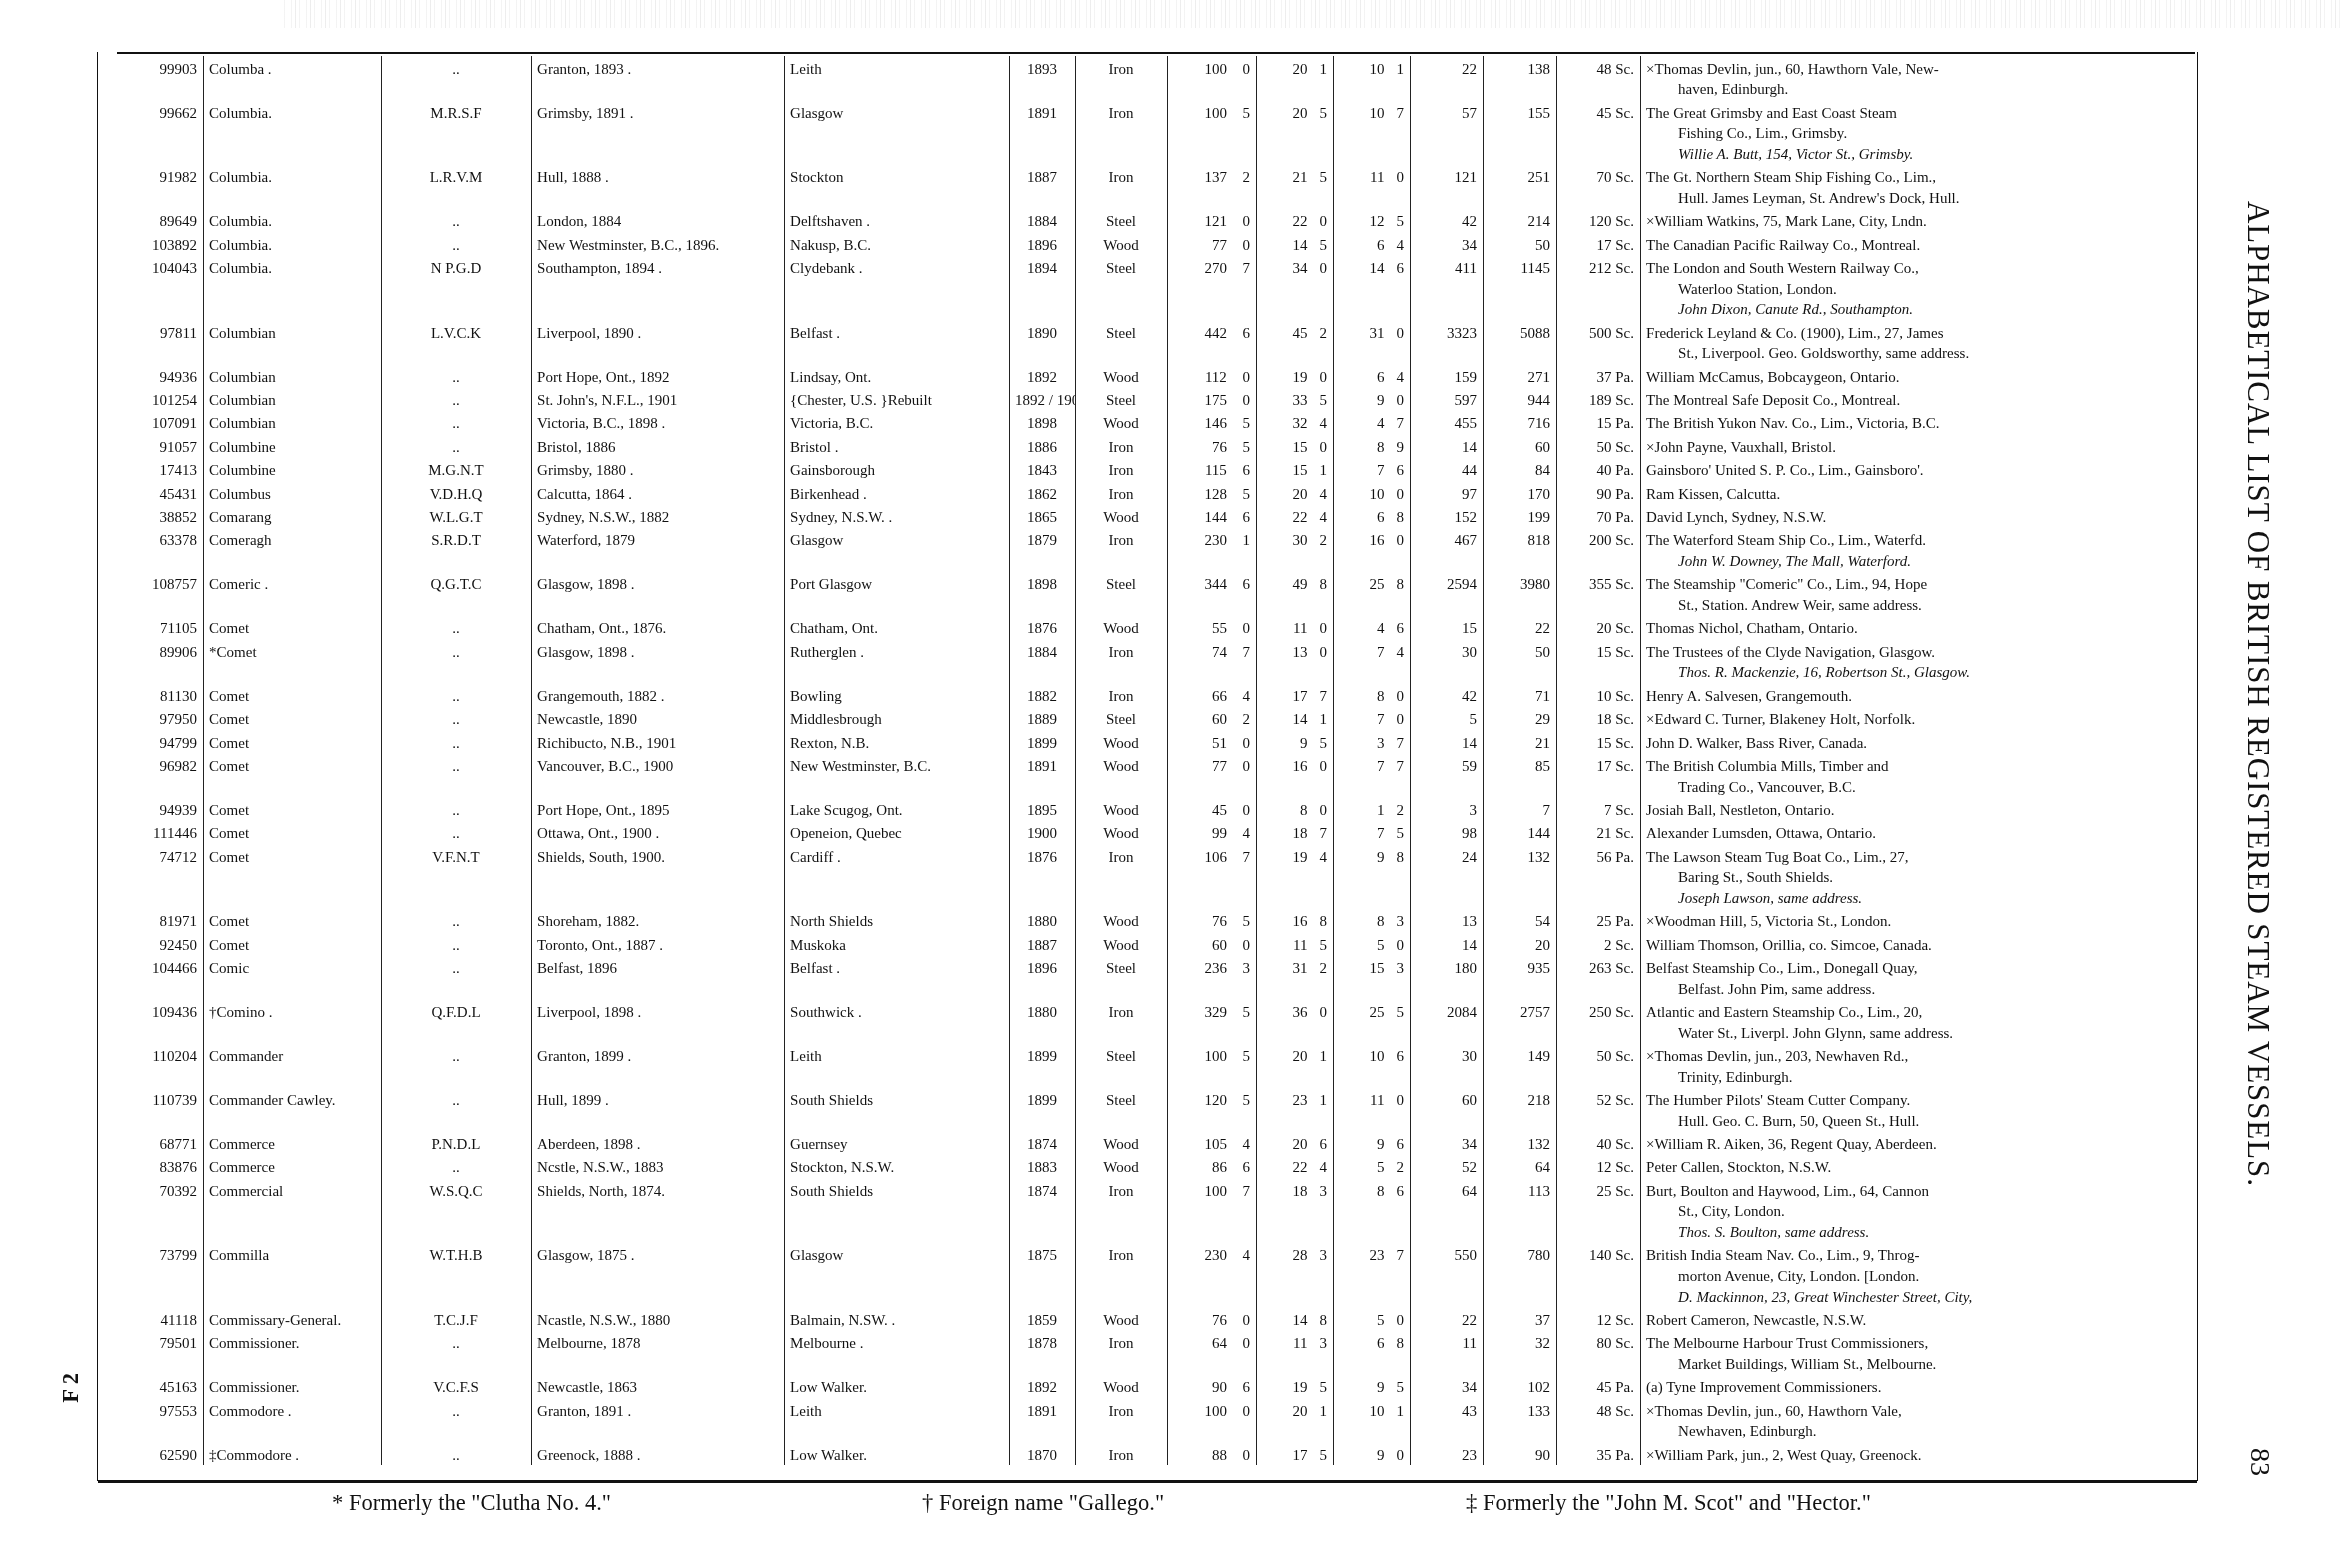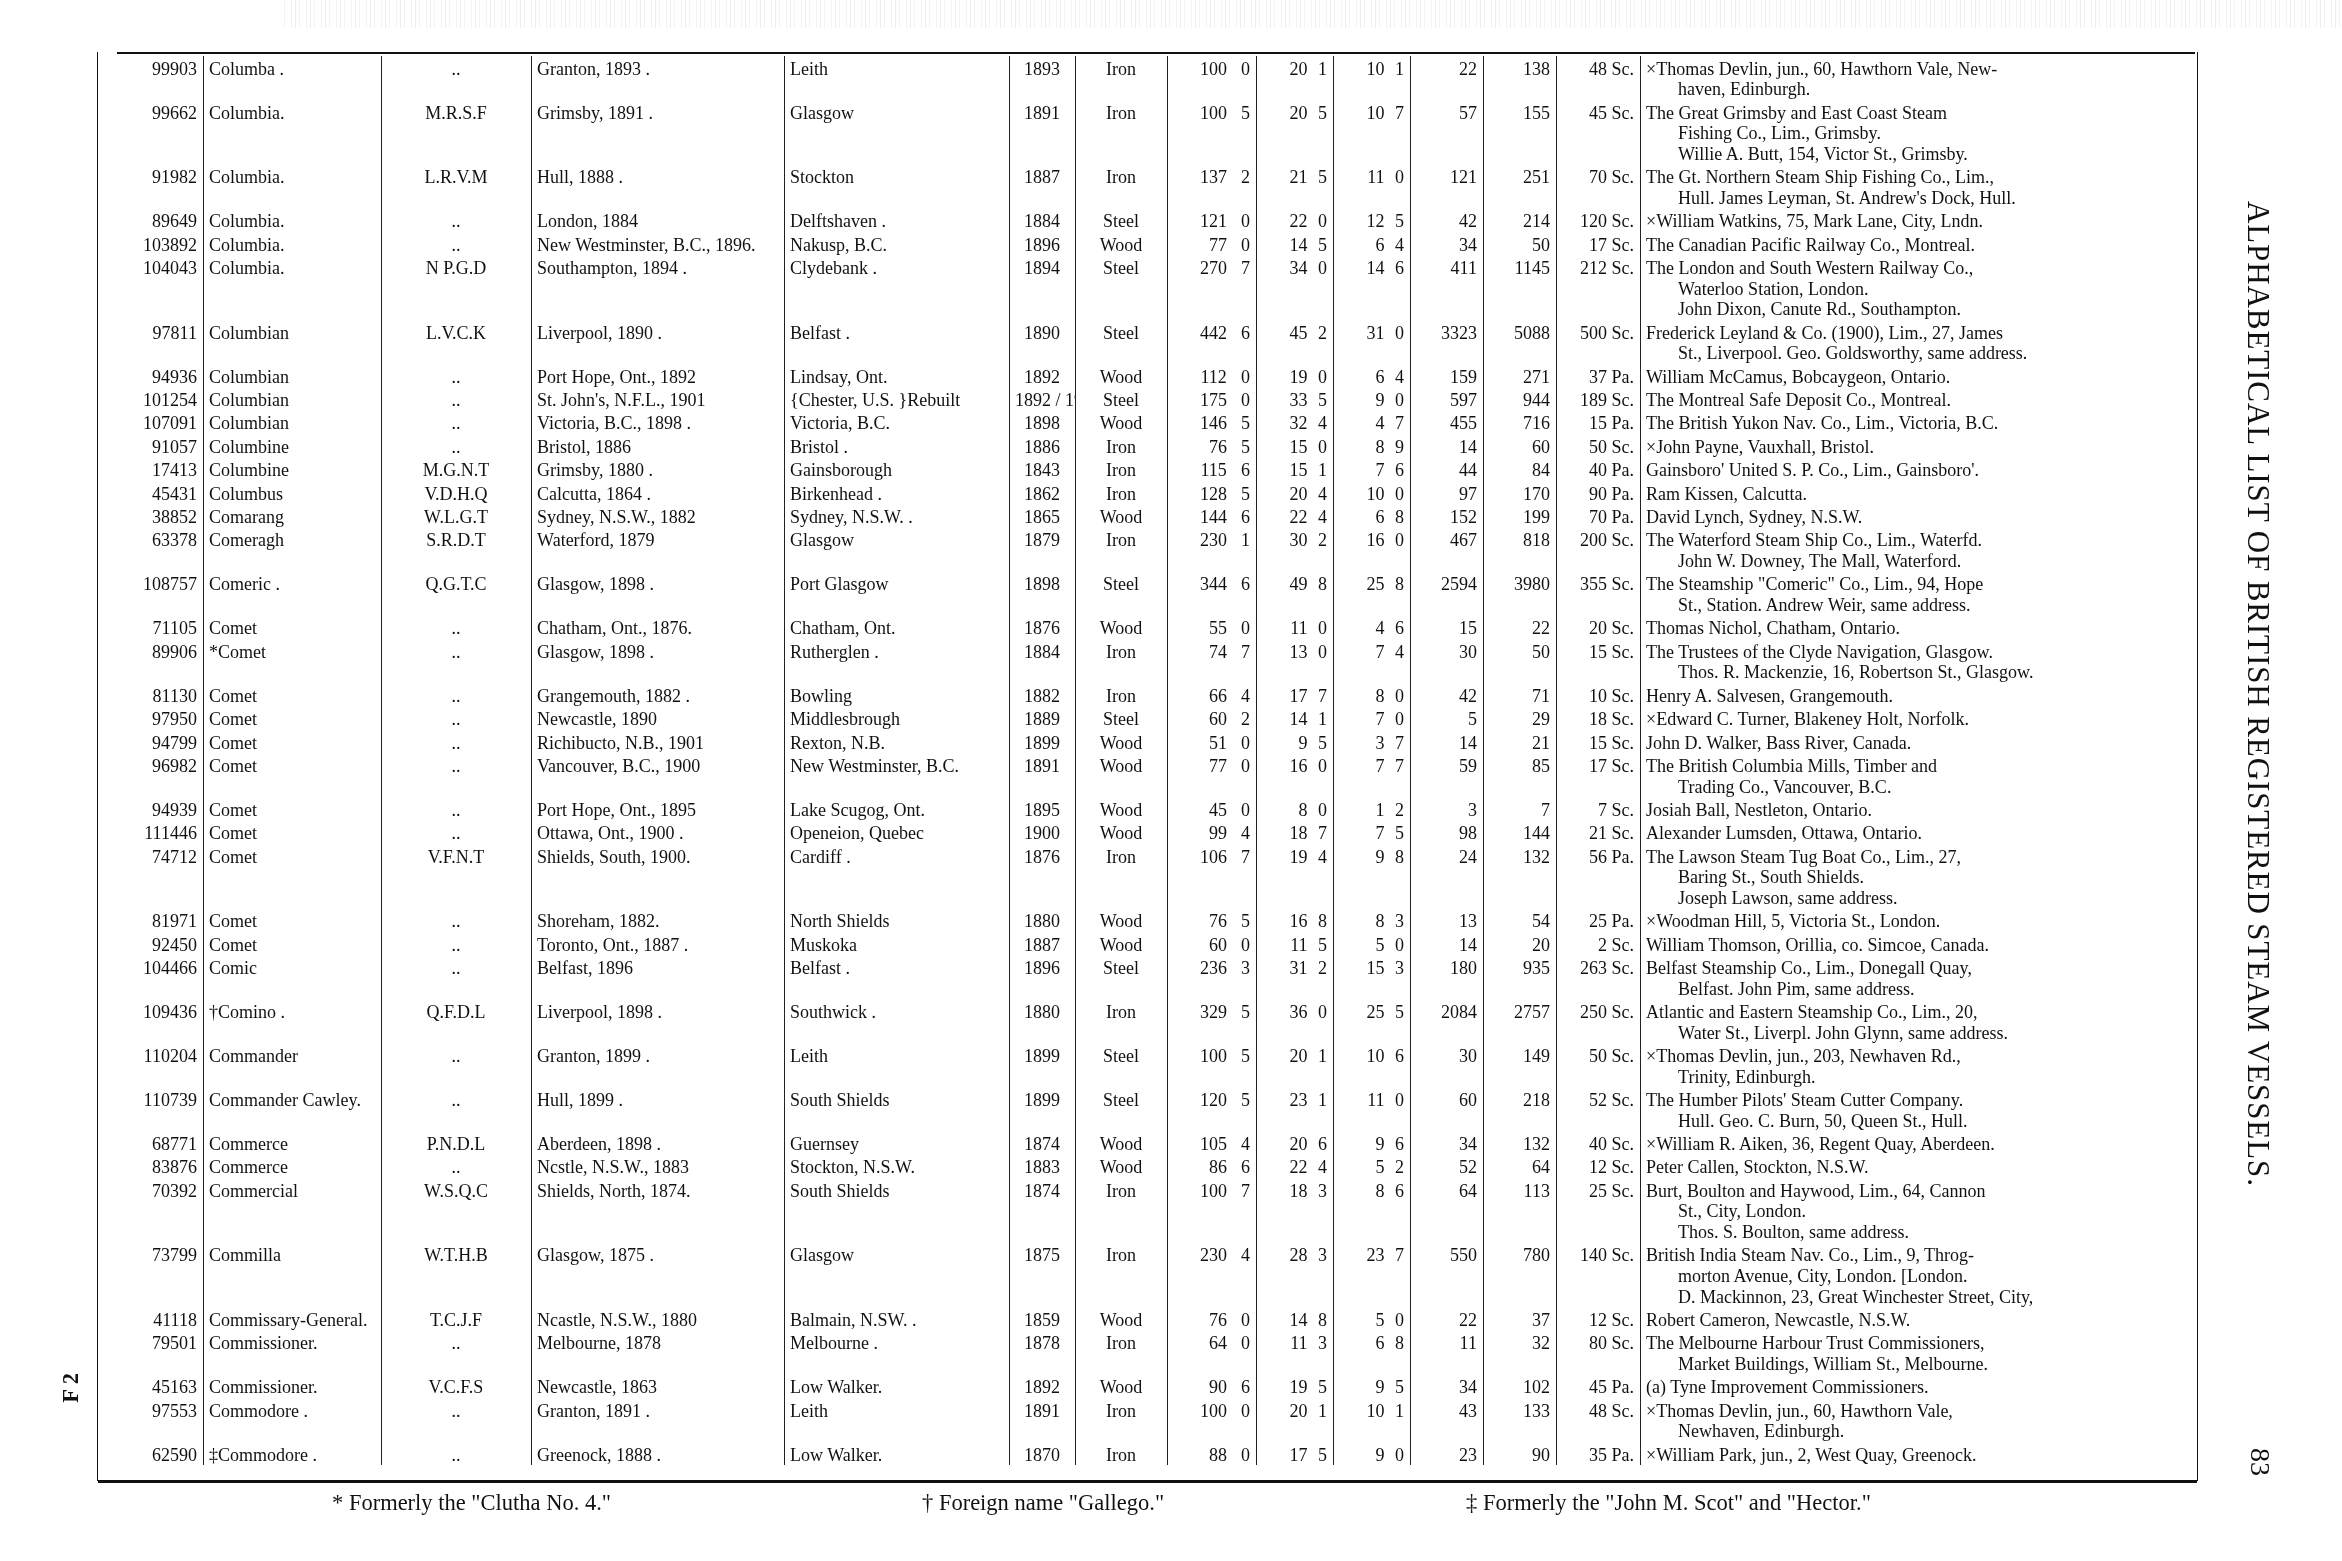--- a/index.html
+++ b/index.html
@@ -6,30 +6,30 @@
     body { width: 2342px; height: 1562px; position: relative; overflow: hidden;
            font-family: "DejaVu Serif", "Liberation Serif", serif; color: #111; }
     .noise { position: absolute; left: 281px; top: 0; width: 2061px; height: 28px;
              background: repeating-linear-gradient(90deg, #fff 0 2.8px, #e6e6e6 2.8px 3.7px, #fff 3.7px 6.6px, #d8d8d8 6.6px 7.5px);
              opacity: 0.45; }
     .frame { position: absolute; left: 97px; top: 52px; width: 2099px; height: 1429px;
              border-left: 1.9px solid #111; border-right: 1.9px solid #111; }
     .rule-top { position: absolute; left: 117px; top: 52px; width: 2078px; height: 0; border-top: 2.8px solid #111; }
     .rule-bottom { position: absolute; left: 98px; top: 1480px; width: 2099px; height: 0; border-top: 3.7px solid #111; }
     table.reg { position: absolute; left: 98px; top: 56px; width: 2095px; border-collapse: collapse;
-                table-layout: fixed; font-size: 18px; line-height: 20.6px; font-family: "Liberation Serif", serif; }
+                table-layout: fixed; font-size: 15px; line-height: 20.6px; font-family: "Liberation Serif", serif; }
     table.reg td { padding: 0 5.6px; vertical-align: top; border-left: 1.4px solid #222; white-space: nowrap; overflow: hidden; }
     table.reg td:first-child { border-left: none; }
     table.reg tr.row td { padding-top: 2.8px; }
     .num { text-align: right; }
     .ctr { text-align: center; }
     .name { text-align: left; }
     .owner { white-space: normal !important; text-align: justify; margin-left: 41px; }
     .owner .line2 { display: block; padding-left: 32px; }
-    .owner .italic { display: block; padding-left: 32px; }
+    .owner .italic { display: block; padding-left: 32px; font-style: italic; }
     .dim { display: inline-block; width: 60%; text-align: right; }
     .dimf { display: inline-block; width: 30%; text-align: right; }
     .vtitle { position: absolute; left: 2239px; top: 201px; width: 37px; height: 1124px;
               writing-mode: vertical-rl; font-size: 31px; letter-spacing: 0.9px;
               font-family: "Liberation Serif", serif; text-align: left; }
     .pagenum { position: absolute; left: 2244px; top: 1448px; writing-mode: vertical-rl; font-size: 28px;
                font-family: "Liberation Serif", serif; }
     .sig { position: absolute; left: 58px; top: 1373px; writing-mode: vertical-rl; transform: rotate(180deg);
            font-size: 22.5px; font-weight: bold; font-family: "Liberation Serif", serif; }
     .footnotes { position: absolute; left: 98px; top: 1490px; width: 2099px; height: 37px;

